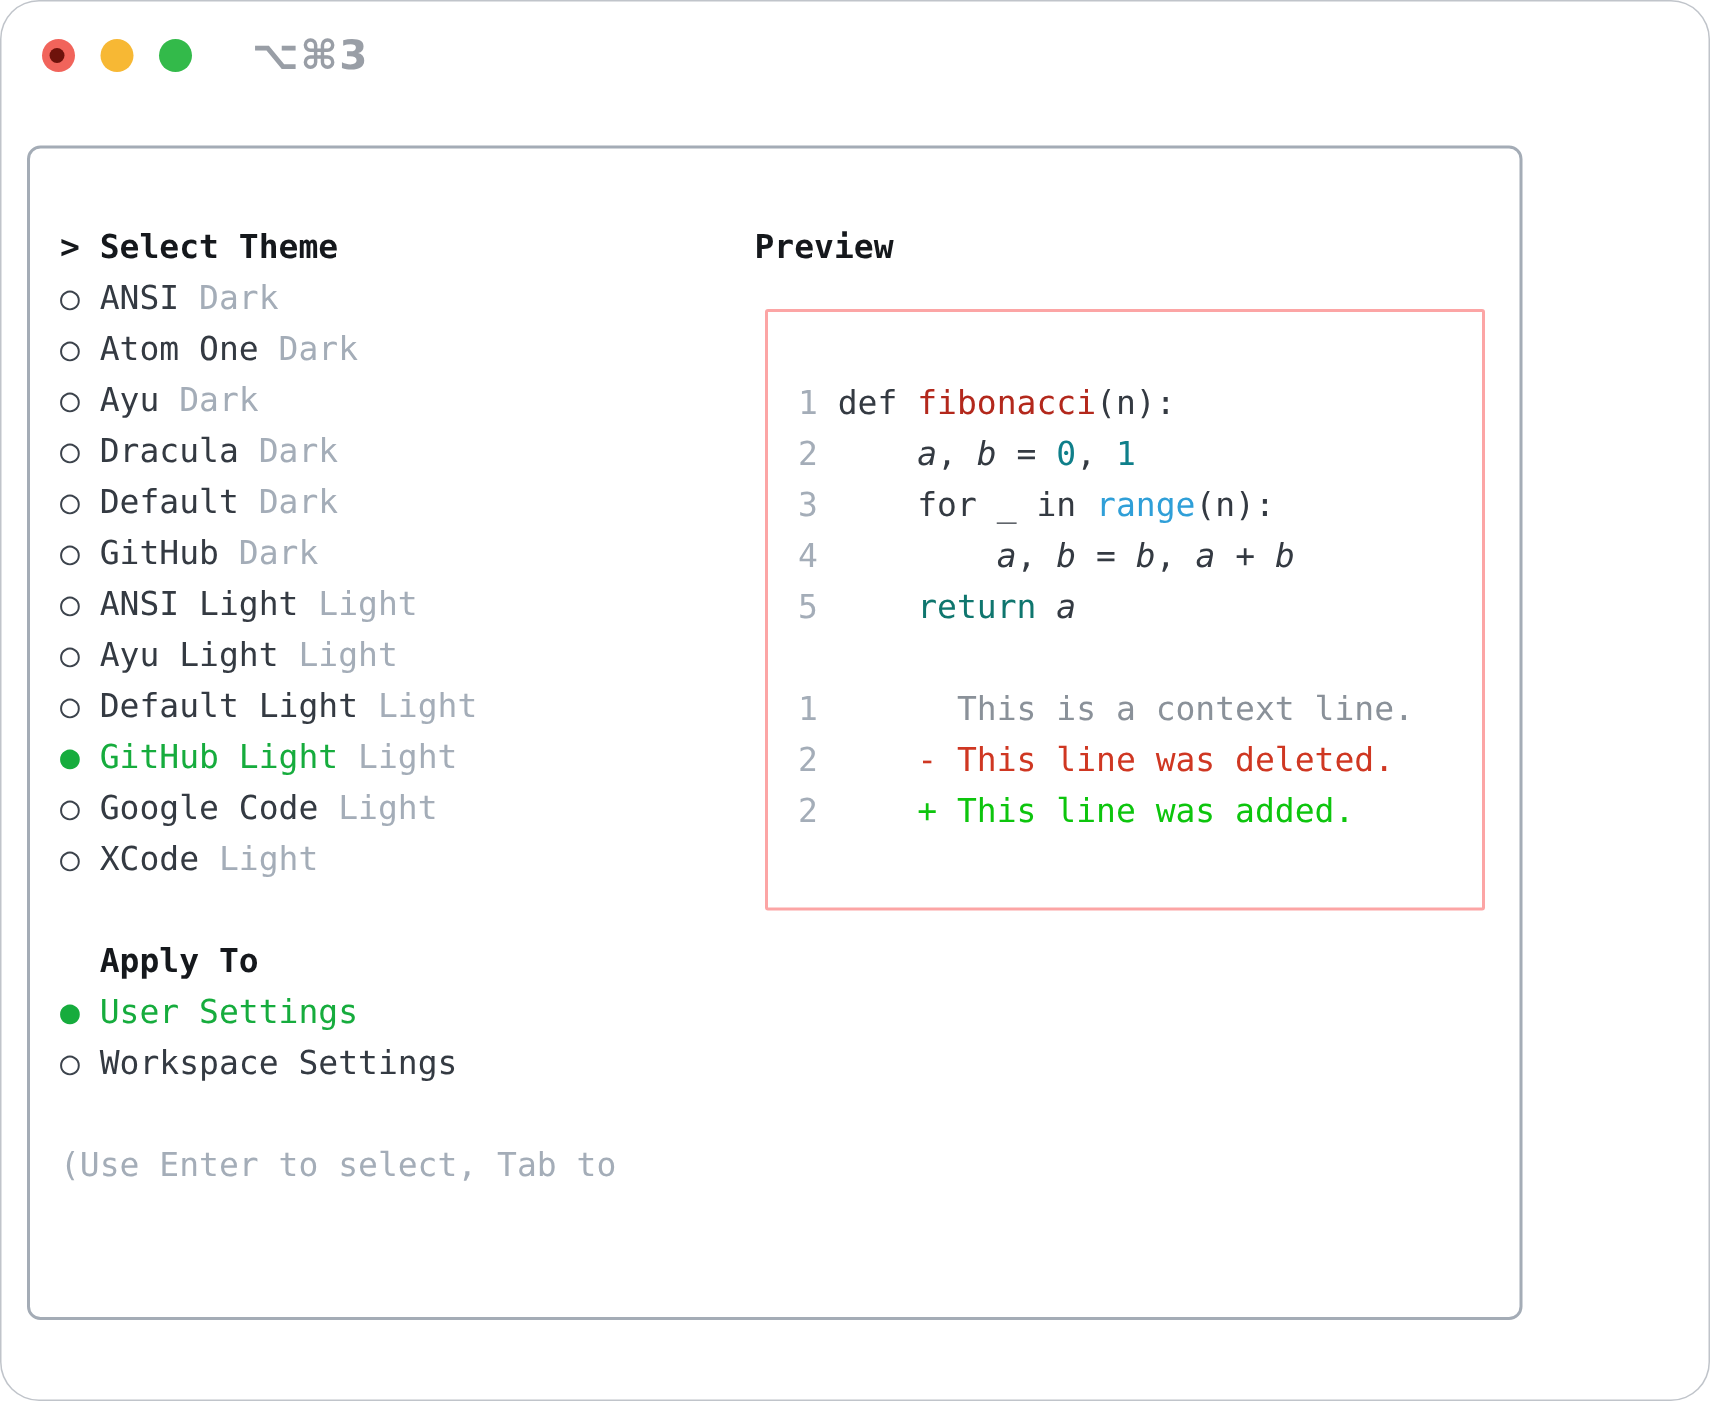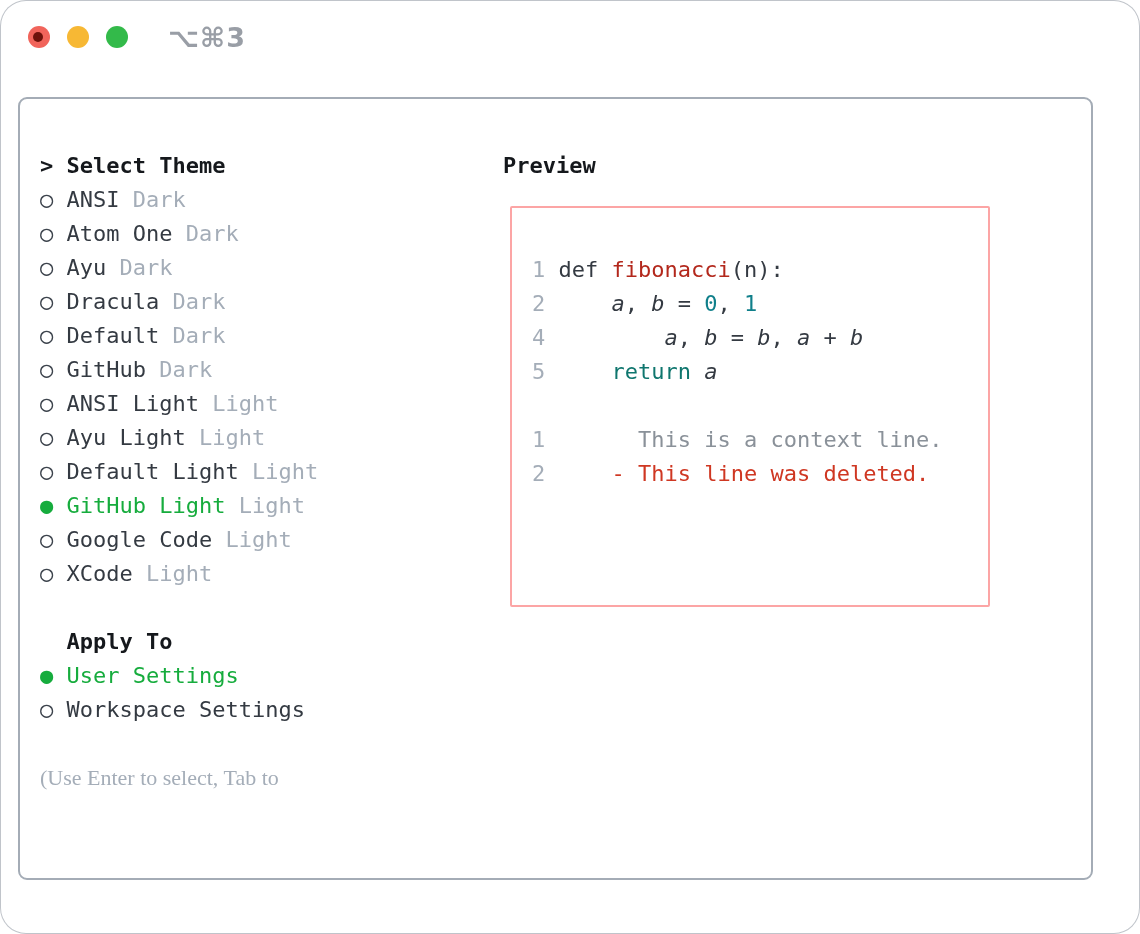--- a/index.html
+++ b/index.html
@@ -22,36 +22,36 @@
     top: 6px; left: 5px;
   }
   .shortcut {
     position: absolute; top: 22px; left: 168px;
     font-family: "DejaVu Sans", "Liberation Sans", sans-serif;
     font-size: 27px; font-weight: 700; color: #999ea6; letter-spacing: 1px;
   }
 
   
   .panel {
-    position: absolute; left: 18px; top: 97px; width: 1075px; height: 783px;
+    position: absolute; left: 18px; top: 97px; width: 997px; height: 783px;
     border: 2px solid #a4acb6; border-radius: 9px; background: #fff;
   }
 
   .left-col { position: absolute; left: 20px; top: 50px; }
   .row { white-space: pre; font-size: 22px; line-height: 34px; color: #343a42; }
   .row .marker { color: #3c434c; }
   .row .marker.selected { color: #16ac3d; }
   .row .name { color: #343a42; }
   .row .name.selected { color: #16ac3d; }
   .row .variant { color: #a4adb8; }
   .hdr { font-weight: bold; color: #15181c; }
   .hdr .marker { font-weight: bold; color: #15181c; }
   .spacer { height: 34px; }
   .apply-title { padding-left: 2ch; }
-  .hint { color: #a4adb8; font-family: Liberation Serif, serif; }
+  .hint { color: #a4adb8; }
 
   
   .preview-title {
     position: absolute; left: 483px; top: 50px;
     font-size: 22px; line-height: 34px; font-weight: bold; color: #15181c;
     white-space: pre;
   }
   .preview-box {
     position: absolute; left: 490px; top: 107px; width: 480px; height: 401px;
     border: 2px solid #fca5a5; border-radius: 2px; background: #fff;
@@ -110,22 +110,24 @@
 
       <div class="row hint">(Use Enter to select, Tab to</div>
     </div>
 
     <div class="preview-title">Preview</div>
 
     <div class="preview-box">
       <div id="code-block">
           <div class="code-line"><span class="ln" style="color: rgb(164, 173, 184);">1</span><span class="tok" style="color: rgb(52, 58, 66);"> def </span><span class="tok" style="color: rgb(179, 40, 28);">fibonacci</span><span class="tok" style="color: rgb(52, 58, 66);">(n):</span></div>
           <div class="code-line"><span class="ln" style="color: rgb(164, 173, 184);">2</span><span class="tok" style="color: rgb(52, 58, 66);">     </span><span class="tok tok-var" style="color: rgb(52, 58, 66);">a</span><span class="tok" style="color: rgb(52, 58, 66);">, </span><span class="tok tok-var" style="color: rgb(52, 58, 66);">b</span><span class="tok" style="color: rgb(52, 58, 66);"> = </span><span class="tok" style="color: rgb(15, 127, 138);">0</span><span class="tok" style="color: rgb(52, 58, 66);">, </span><span class="tok" style="color: rgb(15, 127, 138);">1</span></div>
+          <div class="code-line"><span class="ln" style="color: rgb(164, 173, 184);">3</span><span class="tok" style="color: rgb(52, 58, 66);">     for _ in </span><span class="tok" style="color: rgb(47, 159, 216);">range</span><span class="tok" style="color: rgb(52, 58, 66);">(n):</span></div>
           <div class="code-line"><span class="ln" style="color: rgb(164, 173, 184);">4</span><span class="tok" style="color: rgb(52, 58, 66);">         </span><span class="tok tok-var" style="color: rgb(52, 58, 66);">a</span><span class="tok" style="color: rgb(52, 58, 66);">, </span><span class="tok tok-var" style="color: rgb(52, 58, 66);">b</span><span class="tok" style="color: rgb(52, 58, 66);"> = </span><span class="tok tok-var" style="color: rgb(52, 58, 66);">b</span><span class="tok" style="color: rgb(52, 58, 66);">, </span><span class="tok tok-var" style="color: rgb(52, 58, 66);">a</span><span class="tok" style="color: rgb(52, 58, 66);"> + </span><span class="tok tok-var" style="color: rgb(52, 58, 66);">b</span></div>
           <div class="code-line"><span class="ln" style="color: rgb(164, 173, 184);">5</span><span class="tok" style="color: #0f766e;">     return </span><span class="tok tok-var" style="color: rgb(52, 58, 66);">a</span></div>
           <div class="code-line"><span class="ln" style="color: rgb(164, 173, 184);"> </span></div>
           <div class="code-line"><span class="ln" style="color: rgb(164, 173, 184);">1</span><span class="tok" style="color: rgb(138, 145, 153);">       This is a context line.</span></div>
           <div class="code-line"><span class="ln" style="color: rgb(164, 173, 184);">2</span><span class="tok" style="color: rgb(207, 55, 34); text-align: right;">     - This line was deleted.</span></div>
+          <div class="code-line"><span class="ln" style="color: rgb(164, 173, 184);">2</span><span class="tok" style="color: rgb(13, 197, 13);">     + This line was added.</span></div>
         </div>
     </div>
 
   </div>
 </div>
 
 </body></html>

